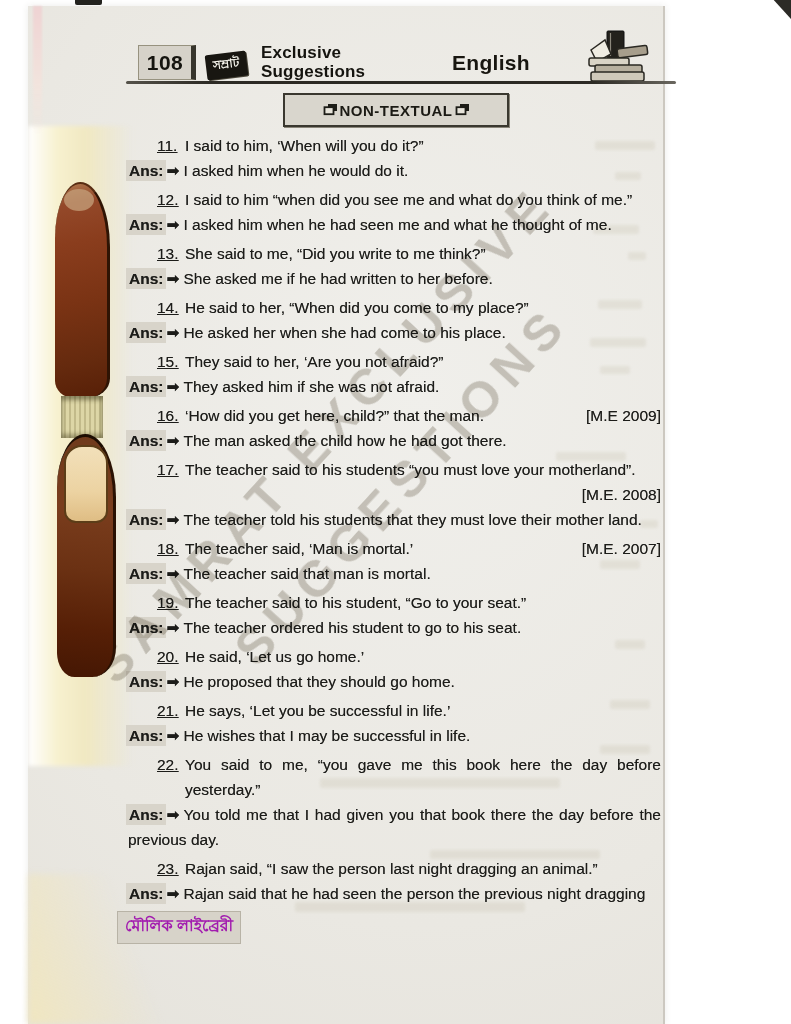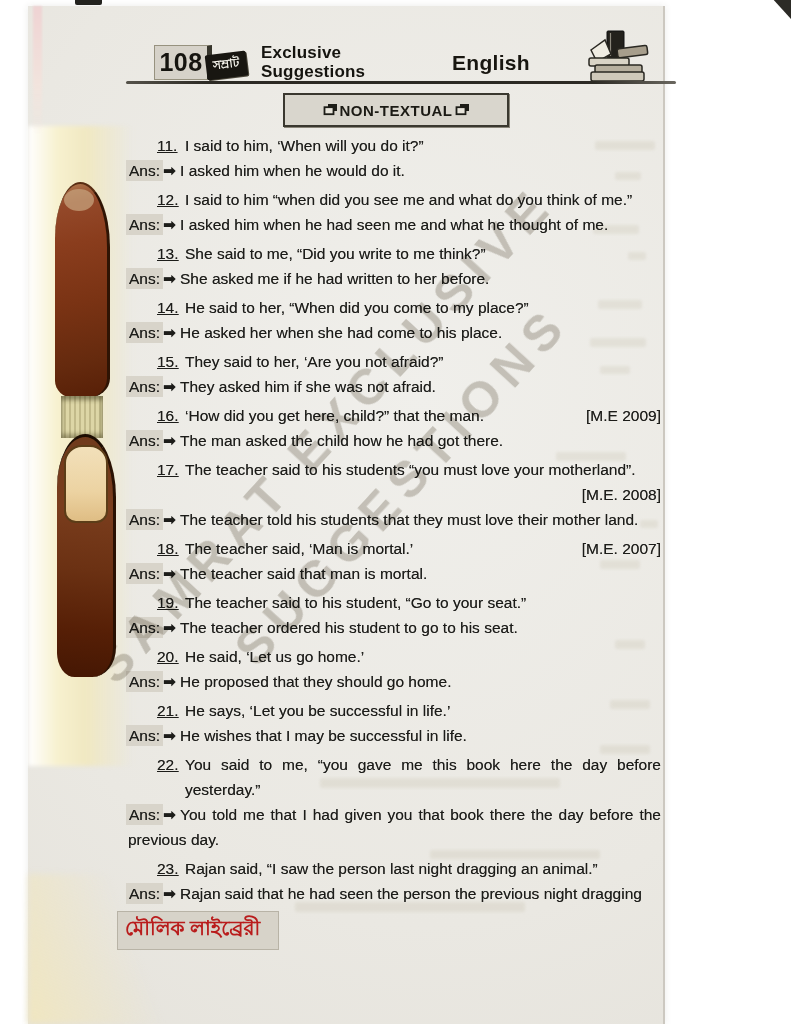--- a/index.html
+++ b/index.html
@@ -25,21 +25,21 @@
   .edge-tint-bottom{
     position:absolute;left:0;bottom:0;width:140px;height:150px;
     background:linear-gradient(70deg,#f0e6c0 0%,rgba(240,230,192,0) 70%);
     filter:blur(3px);pointer-events:none;
   }
   
   .pagebox{
     position:absolute;left:110px;top:39px;width:52px;height:33px;
     background:#d6d2c9;border:1px solid #97927f;border-right:5px solid #37352c;
     display:flex;align-items:center;justify-content:center;
-    font-weight:bold;font-size:25px;color:#15140f;letter-spacing:.5px;margin-left:16px;
+    font-weight:bold;font-size:21px;color:#15140f;letter-spacing:.5px;
   }
   .brand{position:absolute;left:178px;top:36px;width:180px;height:44px;}
   .brand-tag{
     position:absolute;left:0;top:11px;padding:2px 7px 3px 7px;background:#181611;
     color:#f4f2ea;font-weight:bold;font-size:12px;transform:rotate(-7deg);
     border-radius:2px;box-shadow:1px 1px 0 #4a463a;white-space:nowrap;
   }
   .brand-text{
     position:absolute;left:47px;top:1px;font-weight:bold;color:#15140f;
     font-size:17px;line-height:19px;letter-spacing:.2px;margin-left:8px;
@@ -69,29 +69,29 @@
   }
   .item{margin-bottom:4px;}
   .q{position:relative;padding-left:57px;white-space:nowrap;}
   .q.justify{white-space:normal;text-align:justify;}
   .q .num{position:absolute;left:29px;top:0;text-decoration:underline;}
   .q .tag{float:right;white-space:nowrap;margin-left:8px;}
   .tagline{text-align:right;}
   .a{white-space:normal;}
   .a.justify{text-align:justify;}
   .ans-label{
-    background:#d8d4ca;font-weight:normal;padding:0 1px;
+    background:#d8d4ca;font-weight:bold;padding:0 1px;
     box-shadow:0 0 0 2px #d8d4ca;
   }
   .arrow{font-weight:bold;padding:0 4px 0 2px;}
   
   .stamp{
-    position:absolute;left:90px;top:906px;padding:1px 18px 3px 7px;
+    position:absolute;left:90px;top:906px;padding:1px 7px 3px 7px;
     background:#d7d3c9;box-shadow:0 0 0 1px #b8b3a6;
-    font-weight:bold;font-size:20px;color:#b91c1c;z-index:3;white-space:nowrap;
+    font-weight:bold;font-size:16px;color:#a21caf;z-index:3;white-space:nowrap;
   }
   
   .watermark{
     position:absolute;left:-10px;top:368px;width:680px;z-index:4;
     transform:rotate(-47.5deg);
     text-align:center;font-weight:bold;font-size:50px;line-height:92px;
     letter-spacing:9px;color:rgba(141,133,117,.40);
     filter:blur(.6px);mix-blend-mode:multiply;pointer-events:none;white-space:nowrap;
   }
   .watermark .wm2{padding-left:30px;}

